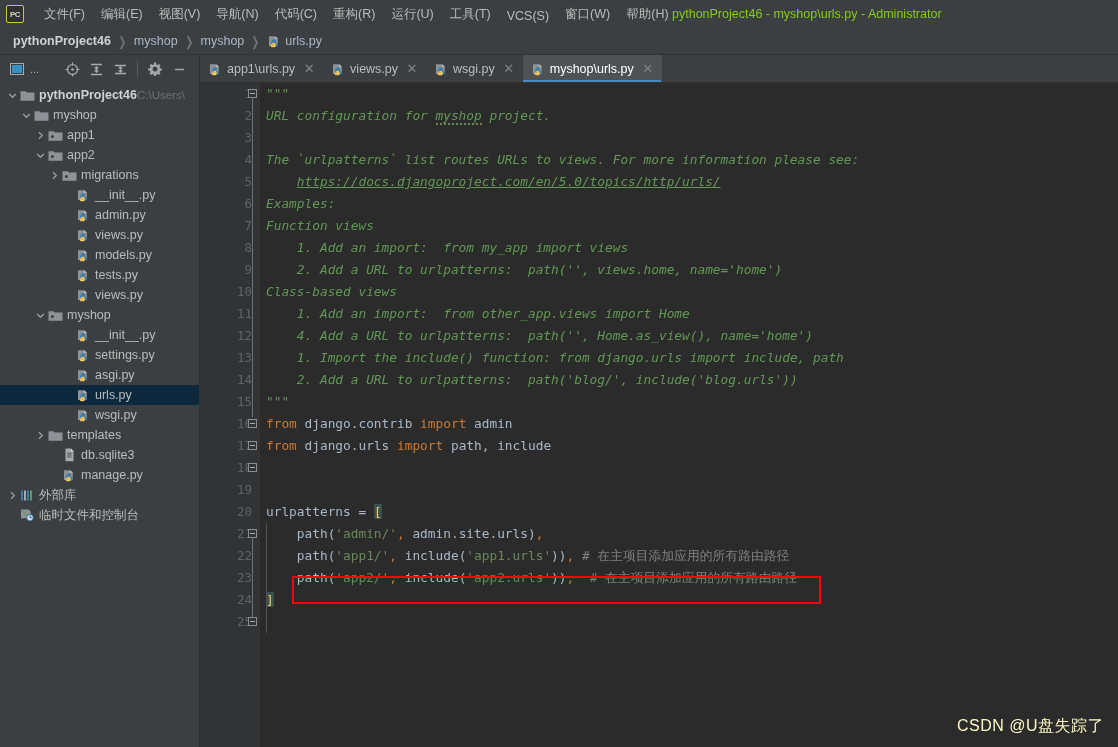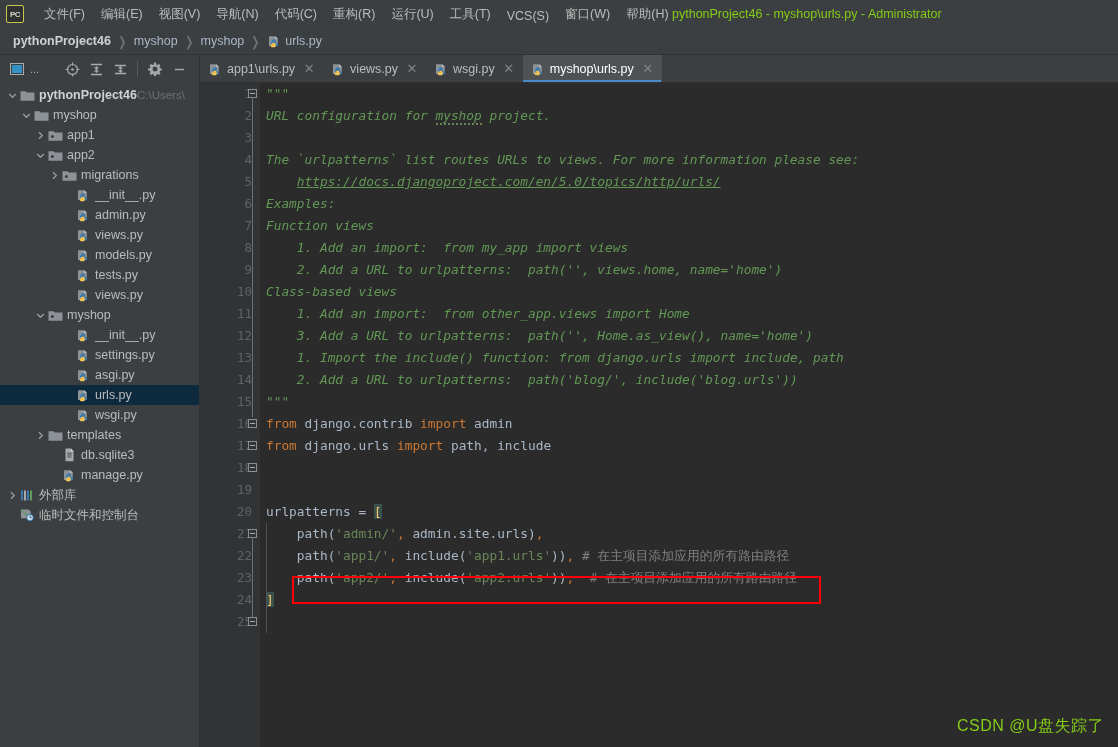--- a/index.html
+++ b/index.html
@@ -209,21 +209,21 @@
 
   .redbox {
     position: absolute;
     border: 2px solid #fb0007;
     pointer-events: none;
   }
 
   .watermark {
     position: absolute;
     right: 14px; bottom: 10px;
-    color: #84cc16; font-size: 16px;
+    color: #fef9c3; font-size: 16px;
     white-space: nowrap;
     letter-spacing: 0.5px;
   }
 </style>
 </head>
 <body>
 
 <div id="app">
 
   <div class="menubar">
@@ -771,21 +771,21 @@
             <div class="cl"><span class="doc">URL configuration for </span><span class="doc typo">myshop</span><span class="doc"> project.</span></div>
             <div class="cl">&nbsp;</div>
             <div class="cl"><span class="doc">The `urlpatterns` list routes URLs to views. For more information please see:</span></div>
             <div class="cl"><span class="doc">    </span><span class="link">https://docs.djangoproject.com/en/5.0/topics/http/urls/</span></div>
             <div class="cl"><span class="doc">Examples:</span></div>
             <div class="cl"><span class="doc">Function views</span></div>
             <div class="cl"><span class="doc">    1. Add an import:  from my_app import views</span></div>
             <div class="cl"><span class="doc">    2. Add a URL to urlpatterns:  path('', views.home, name='home')</span></div>
             <div class="cl"><span class="doc">Class-based views</span></div>
             <div class="cl"><span class="doc">    1. Add an import:  from other_app.views import Home</span></div>
-            <div class="cl"><span class="doc">    3. Add a URL to urlpatterns:  path('', Home.as_view(), name='home')</span></div>
+            <div class="cl"><span class="doc">    4. Add a URL to urlpatterns:  path('', Home.as_view(), name='home')</span></div>
             <div class="cl"><span class="doc">    1. Import the include() function: from django.urls import include, path</span></div>
             <div class="cl"><span class="doc">    2. Add a URL to urlpatterns:  path('blog/', include('blog.urls'))</span></div>
             <div class="cl"><span class="doc">"""</span></div>
             <div class="cl"><span class="kw">from</span> django.contrib <span class="kw">import</span> admin</div>
             <div class="cl"><span class="kw">from</span> django.urls <span class="kw">import</span> path, include</div>
             <div class="cl">&nbsp;</div>
             <div class="cl">&nbsp;</div>
             <div class="cl">urlpatterns = <span class="brk-hl">[</span></div>
             <div class="cl">    path(<span class="str">'admin/'</span><span class="kw">,</span> admin.site.urls)<span class="kw">,</span></div>
             <div class="cl">    path(<span class="str">'app1/'</span><span class="kw">,</span> include(<span class="str">'app1.urls'</span>))<span class="kw">,</span> <span class="com"># 在主项目添加应用的所有路由路径</span></div>

